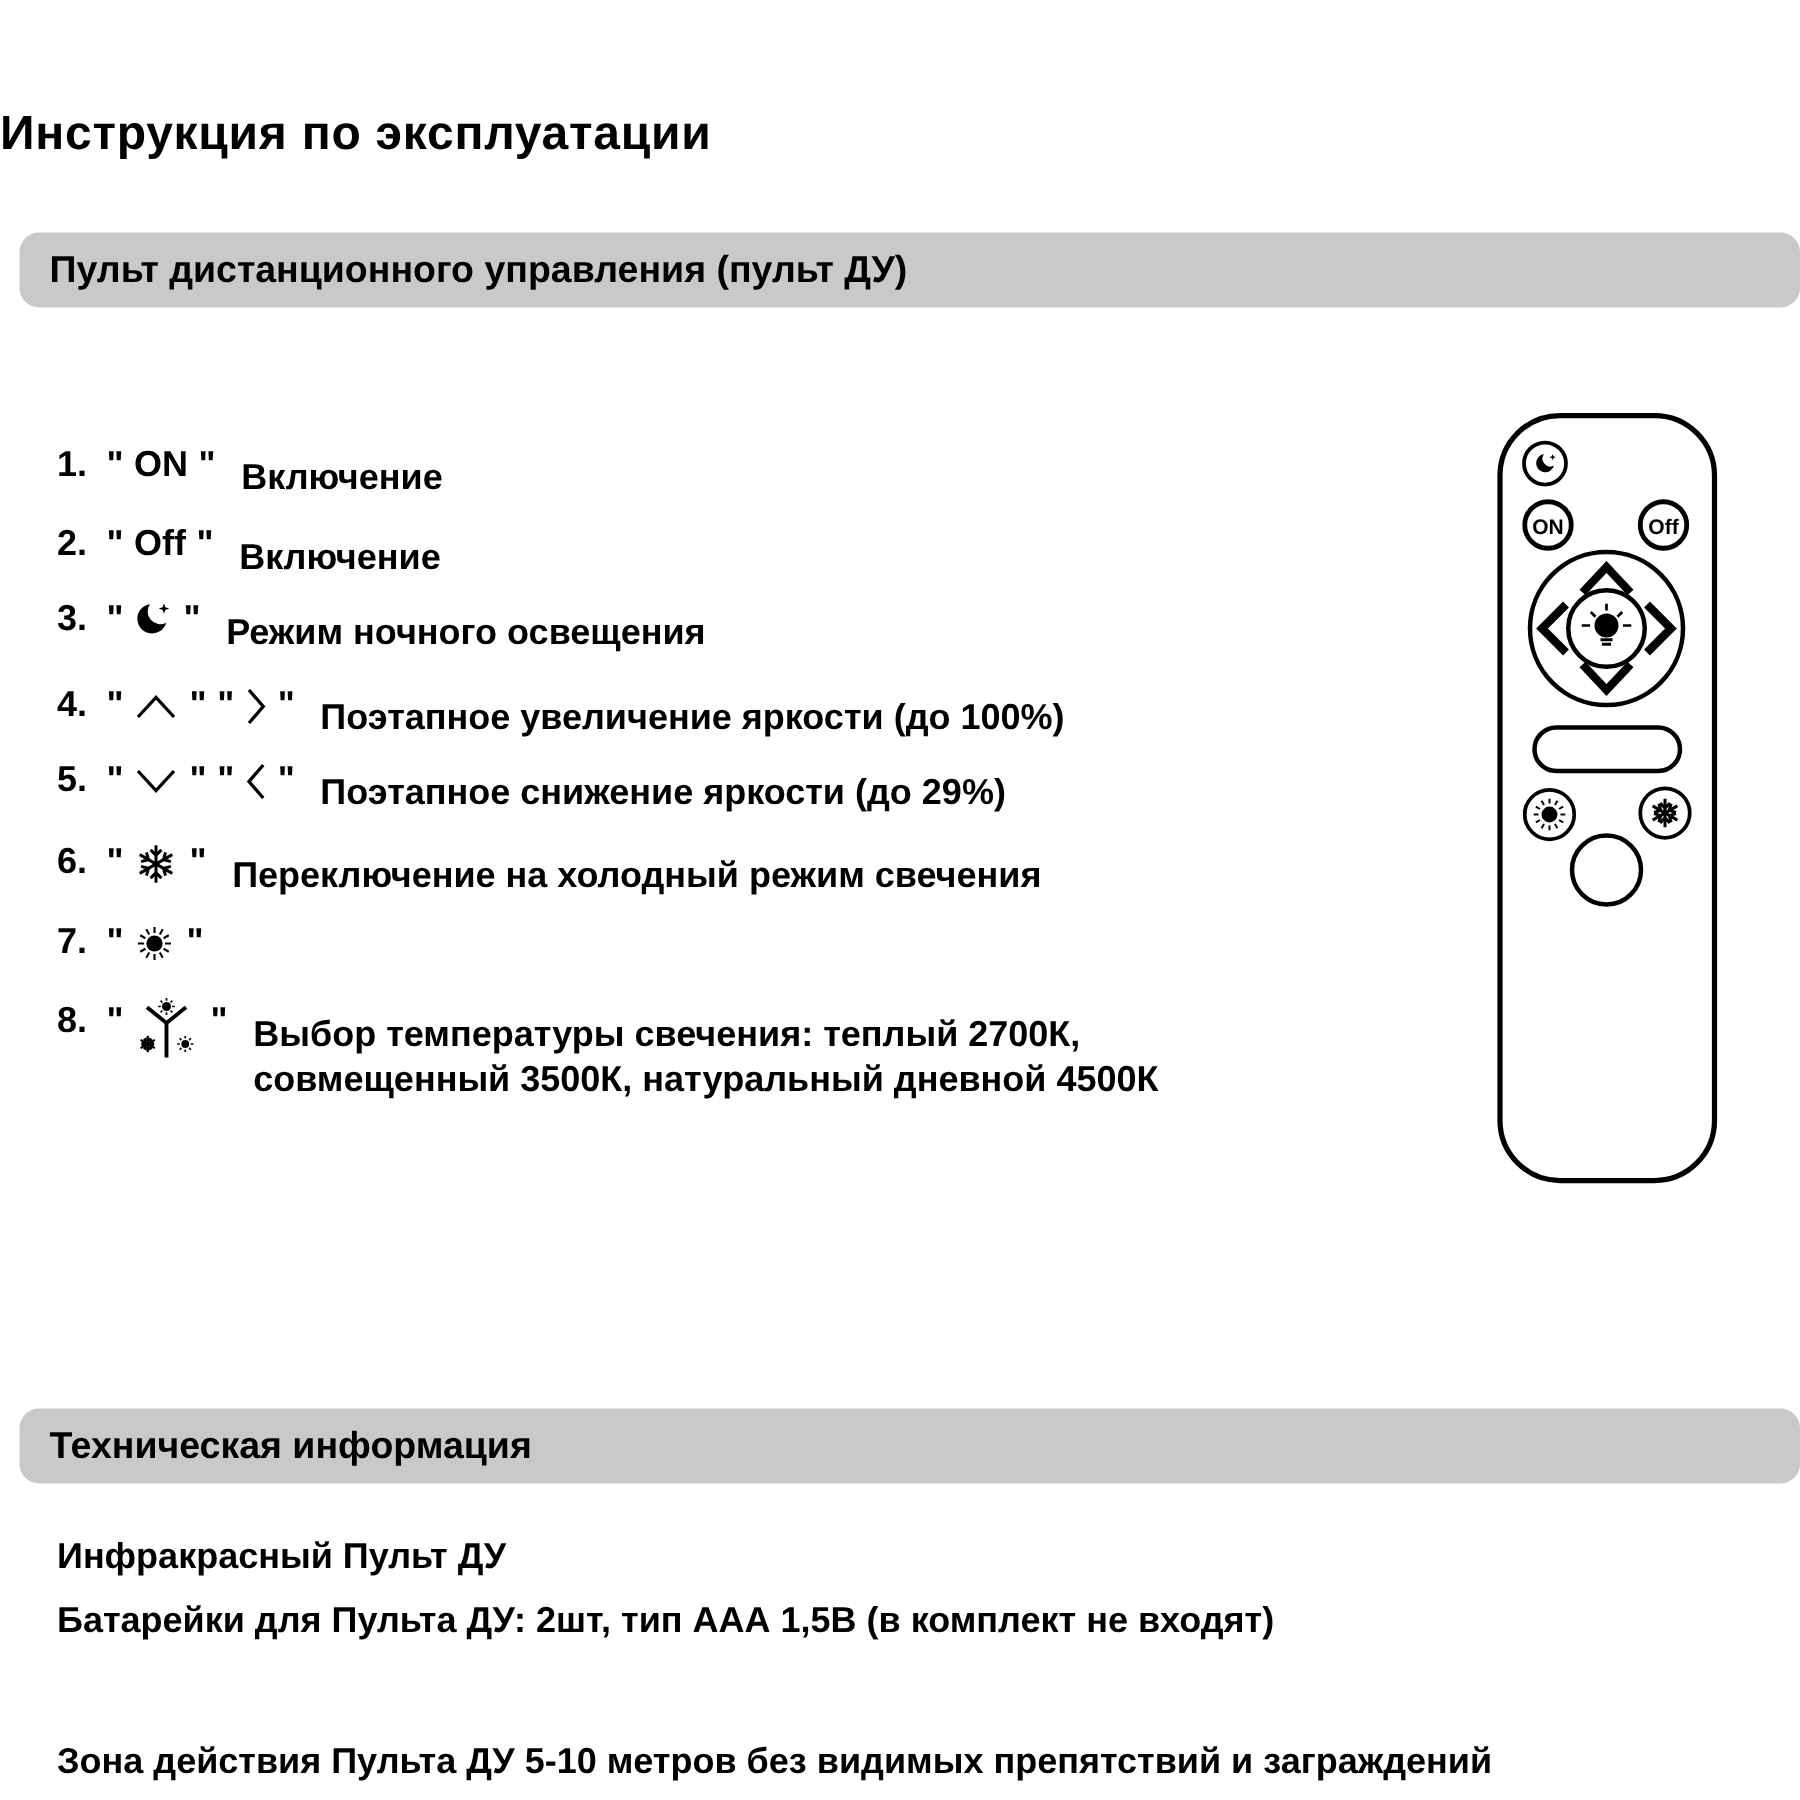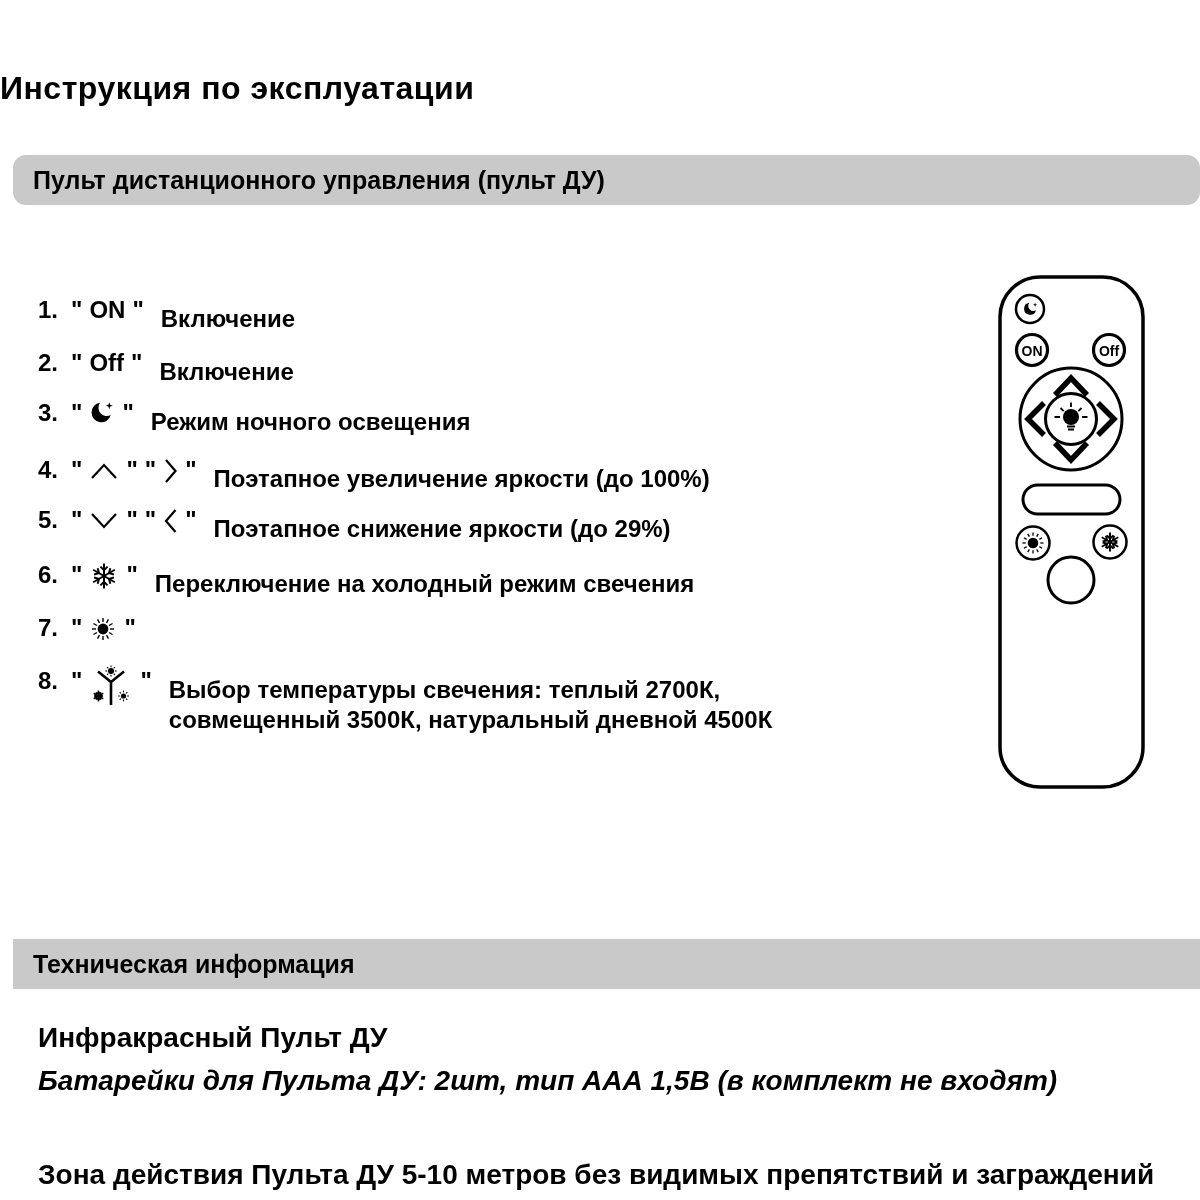--- a/index.html
+++ b/index.html
@@ -12,21 +12,21 @@
   .title{
     position:absolute;top:70px;left:0;width:1200px;margin:0;
     text-align:left;font-size:32px;letter-spacing:0.5px;
   }
   .bar{
     position:absolute;left:13px;width:1187px;height:50px;
     display:flex;align-items:center;padding-left:20px;box-sizing:border-box;
     font-size:25px;
   }
   .bar-remote{top:155px;}
-  .bar-tech{top:939px;}
+  .bar-tech{top:939px;border-radius:13px;}
   .items{position:absolute;left:0;top:0;width:100%;height:0;}
   .item{
     position:absolute;left:38px;display:flex;align-items:flex-start;gap:7px;
     font-size:24px;white-space:nowrap;
   }
   .item .num,.item .tok,.item .desc{line-height:32px;}
   .item .num{min-width:26px;}
   .item .desc{margin-left:10px;margin-top:10px;}
   .item .desc div{line-height:30px;}
   .icon{display:block;}
@@ -40,23 +40,23 @@
   .item:nth-child(1){top:294px;}
   .item:nth-child(2){top:347px;}
   .item:nth-child(3){top:397px;}
   .item:nth-child(4){top:454px;}
   .item:nth-child(5){top:504px;}
   .item:nth-child(6){top:559px;}
   .item:nth-child(7){top:612px;}
   .item:nth-child(8){top:665px;}
   .remote-svg{position:absolute;left:990px;top:266px;}
   .tech-lines{position:absolute;left:38px;top:0;}
-  .tech-line{position:absolute;left:0;font-size:28px;white-space:nowrap;line-height:30px;}
+  .tech-line{position:absolute;left:0;font-size:24px;white-space:nowrap;line-height:30px;}
   .tech-line:nth-child(1){top:1023px;}
-  .tech-line:nth-child(2){top:1066px;font-style:italic;}
+  .tech-line:nth-child(2){top:1066px;}
   .tech-line:nth-child(3){top:1160px;}
 </style>
 </head>
 <body>
 
 <div class="page" data-name="instruction-page">
 
   <h1 class="title" data-name="page-title">Инструкция по эксплуатации</h1>
 
   <div class="bar bar-remote" data-name="section-header-remote" style="background: rgb(201, 201, 201); border-radius: 13px;">

